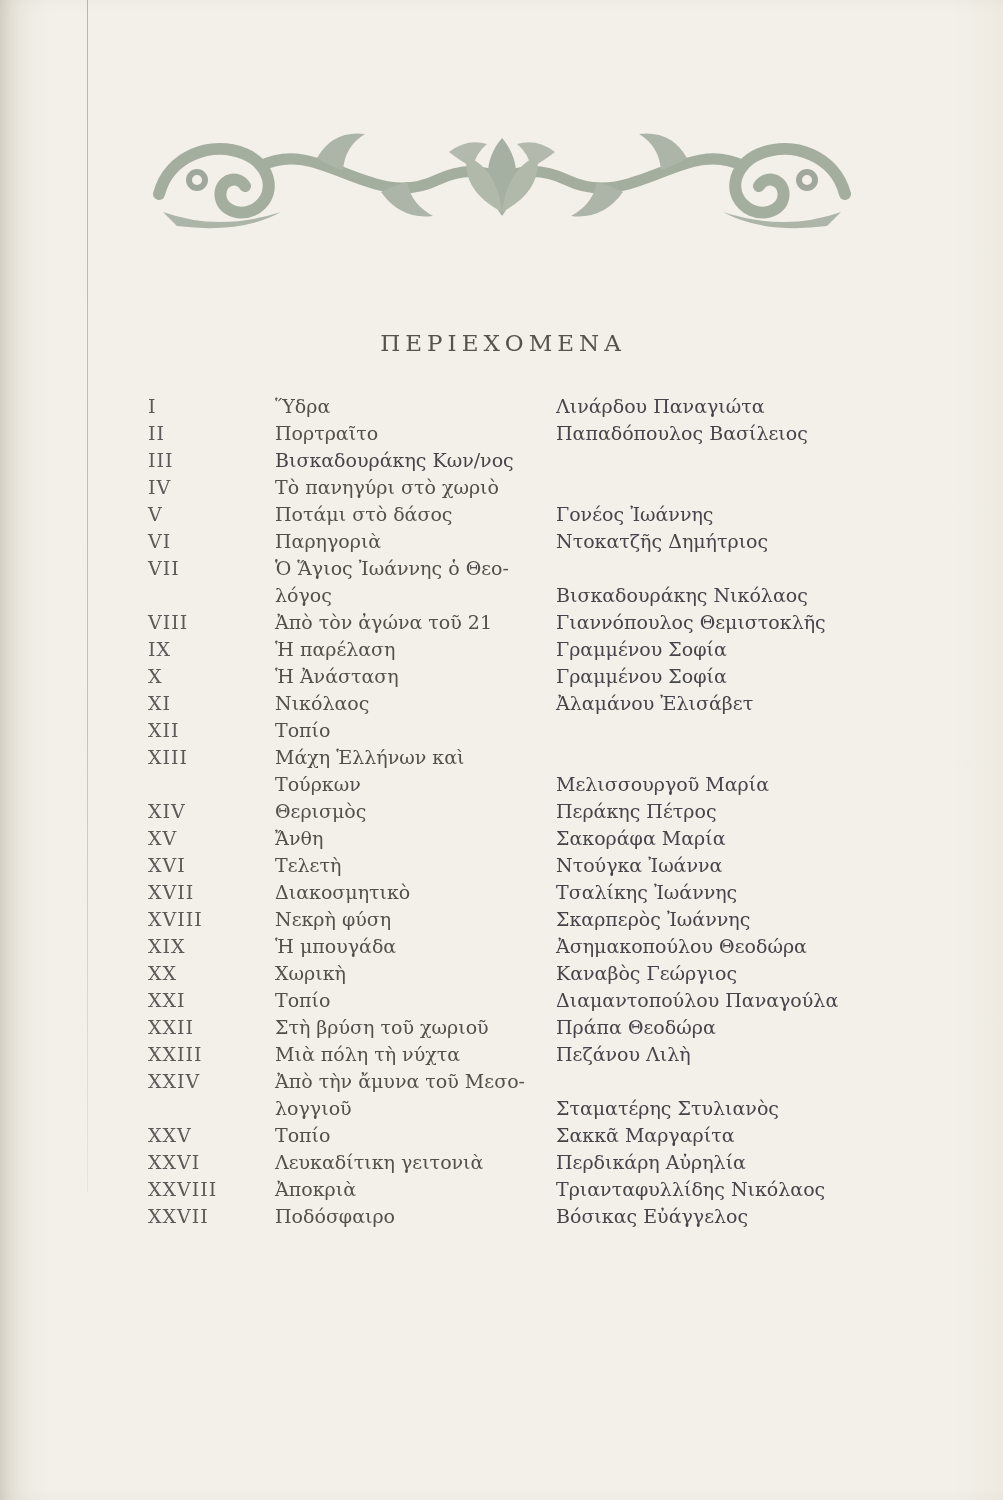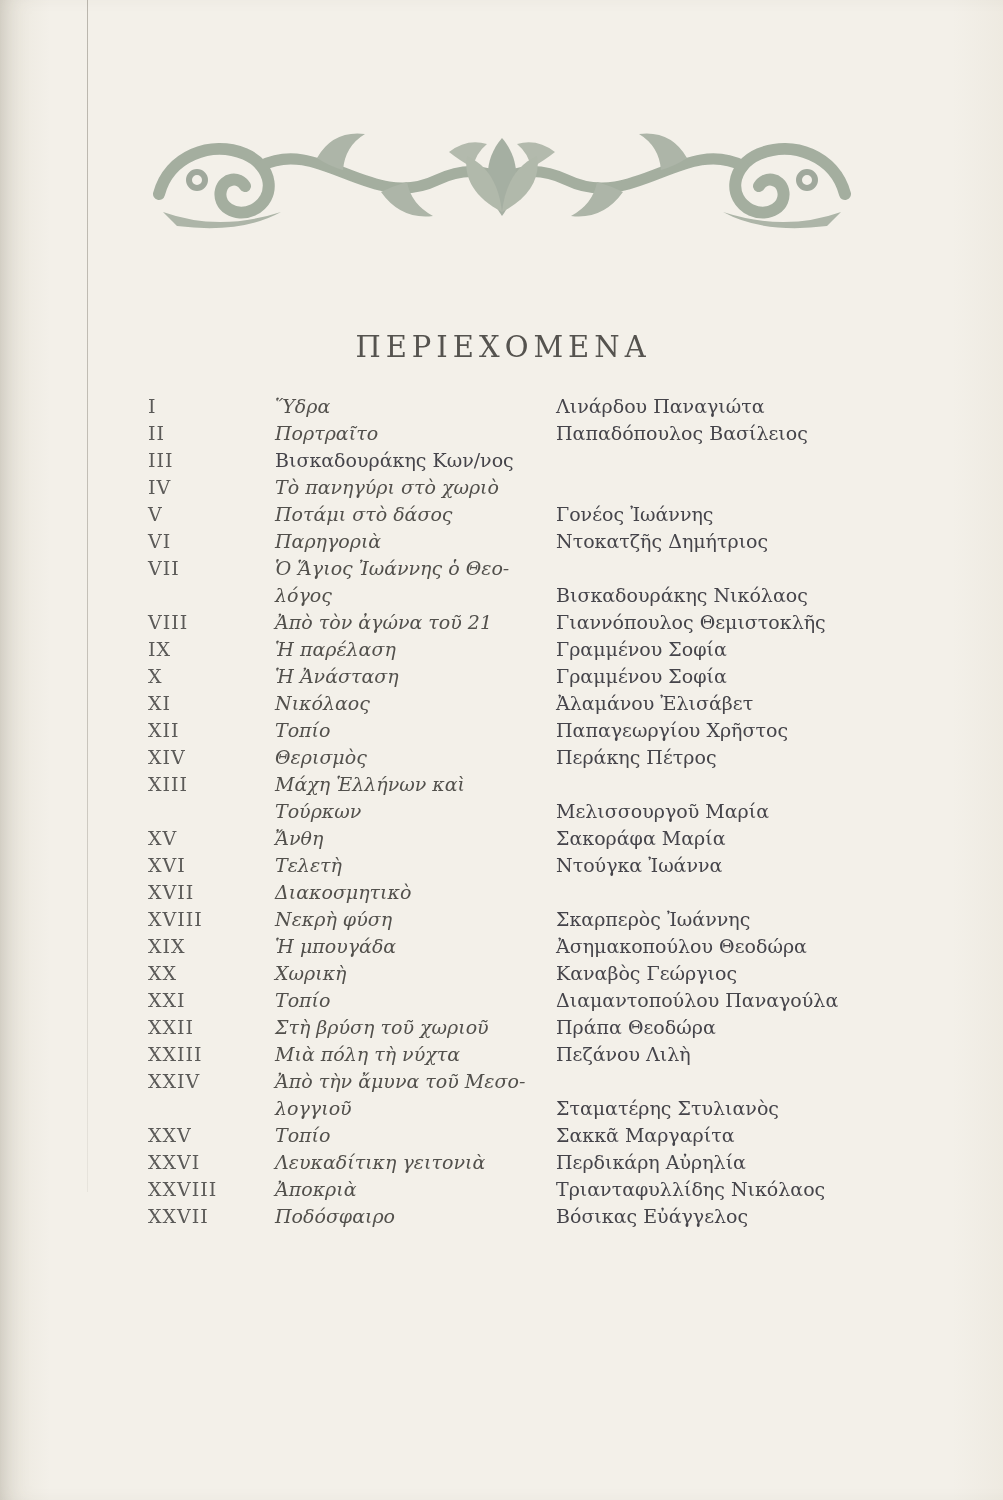--- a/index.html
+++ b/index.html
@@ -16,39 +16,38 @@
   .gutter-line{
     position:absolute;left:87px;top:0;width:1px;height:1192px;
     background:linear-gradient(to bottom,rgba(92,86,74,.38),rgba(92,86,74,.30) 60%,rgba(92,86,74,.08));
   }
   .ornament{
     position:absolute;left:149px;top:128px;width:706px;height:104px;
   }
   .page-title{
     position:absolute;left:148px;top:330px;width:710px;margin:0;
     text-align:center;
-    font-size:29px;font-weight:normal;
+    font-size:23px;font-weight:normal;
     letter-spacing:5px;
     color:#55534f;
   }
   .toc{
     position:absolute;left:148px;top:393px;width:740px;
     font-size:19px;line-height:27px;
   }
   .toc-row{
     display:grid;
     grid-template-columns:127px 281px auto;
   }
   .col-num{
     color:#5b5a58;
     letter-spacing:1px;
     align-self:start;
   }
   .col-title{
-    font-style:italic;
     white-space:pre-line;
     padding-right:6px;
     color:#52504c;
   }
   .col-name{
     align-self:end;
     color:#45444a;
   }
 </style>
 </head>
@@ -131,45 +130,45 @@
         <div class="col-name">Γραμμένου Σοφία</div>
       </div>
       <div class="toc-row">
         <div class="col-num">XI</div>
         <div class="col-title">Νικόλαος</div>
         <div class="col-name">Ἀλαμάνου Ἐλισάβετ</div>
       </div>
       <div class="toc-row">
         <div class="col-num">XII</div>
         <div class="col-title">Τοπίο</div>
-        <div class="col-name">Παπαγεωργίου Χρῆστος</div>
+      </div>
+      <div class="toc-row">
+        <div class="col-num">XIII</div>
+        <div class="col-title">Μάχη Ἑλλήνων καὶ Τούρκων</div>
+        <div class="col-name">Μελισσουργοῦ Μαρία</div>
       </div>
       <div class="toc-row">
         <div class="col-num">XIV</div>
         <div class="col-title">Θερισμὸς</div>
         <div class="col-name">Περάκης Πέτρος</div>
       </div>
       <div class="toc-row">
-        <div class="col-num">XIII</div>
-        <div class="col-title">Μάχη Ἑλλήνων καὶ Τούρκων</div>
-        <div class="col-name">Μελισσουργοῦ Μαρία</div>
-      </div>
-      <div class="toc-row">
         <div class="col-num">XV</div>
         <div class="col-title">Ἄνθη</div>
         <div class="col-name">Σακοράφα Μαρία</div>
       </div>
       <div class="toc-row">
         <div class="col-num">XVI</div>
         <div class="col-title">Τελετὴ</div>
         <div class="col-name">Ντούγκα Ἰωάννα</div>
       </div>
       <div class="toc-row">
         <div class="col-num">XVII</div>
         <div class="col-title">Διακοσμητικὸ</div>
+        <div class="col-name">Τσαλίκης Ἰωάννης</div>
       </div>
       <div class="toc-row">
         <div class="col-num">XVIII</div>
         <div class="col-title">Νεκρὴ φύση</div>
         <div class="col-name">Σκαρπερὸς Ἰωάννης</div>
       </div>
       <div class="toc-row">
         <div class="col-num">XIX</div>
         <div class="col-title">Ἡ μπουγάδα</div>
         <div class="col-name">Ἀσημακοπούλου Θεοδώρα</div>

